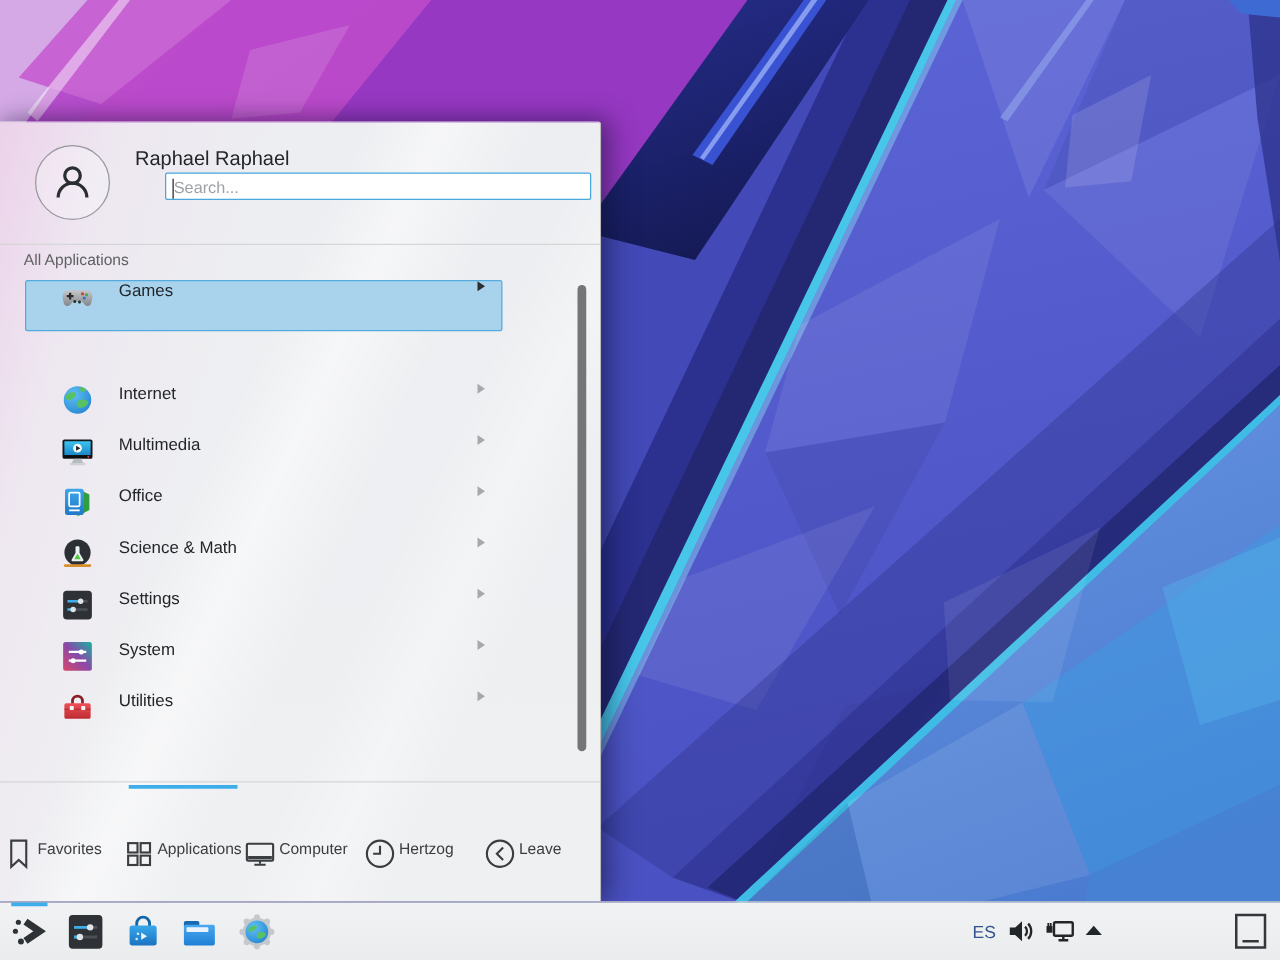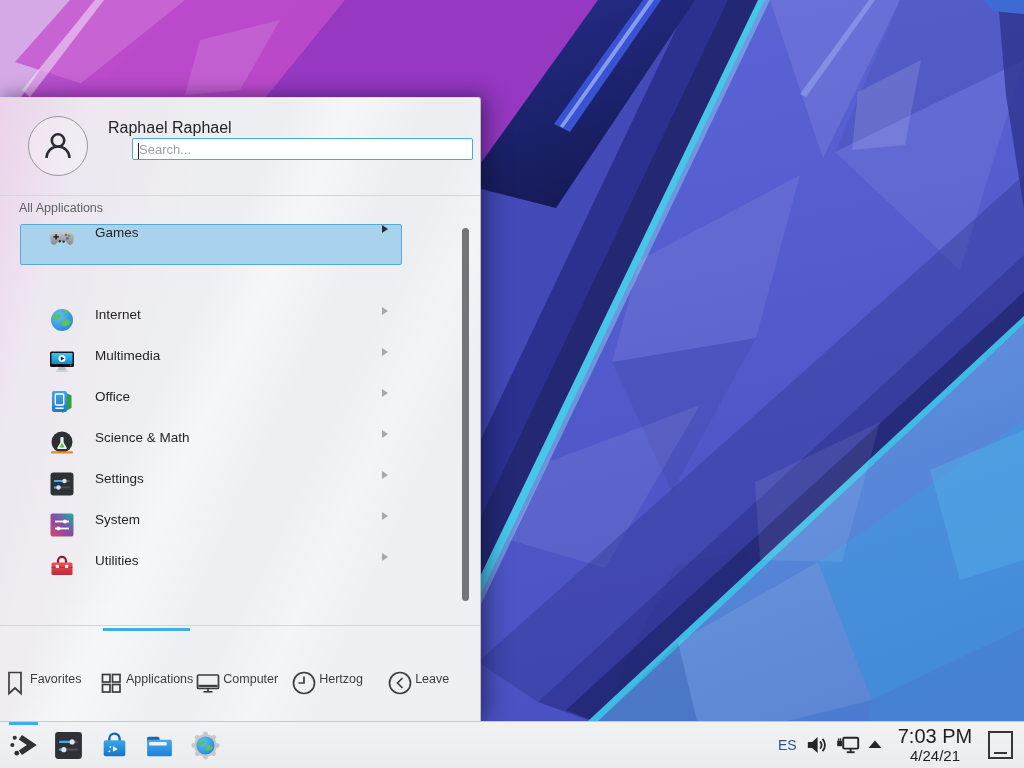--- a/index.html
+++ b/index.html
@@ -419,21 +419,17 @@
       <line x1="9" y1="15" x2="15.5" y2="15" stroke="#232629" stroke-width="1.6"></line>
       <rect x="1" y="5.5" width="4" height="4.5" fill="#232629"></rect>
       <line x1="2.2" y1="3.5" x2="2.2" y2="5.5" stroke="#232629" stroke-width="1.2"></line>
       <line x1="3.8" y1="3.5" x2="3.8" y2="5.5" stroke="#232629" stroke-width="1.2"></line>
     </svg>
 
     <svg class="tray-icon" style="left:867px; top:17px" width="16" height="10" viewBox="0 0 16 10">
       <path d="M1.5 9 L8 1.5 L14.5 9 z" fill="#232629"></path>
     </svg>
 
-    <div class="clock">
-      <div class="clock-time">7:03 PM</div>
-      <div class="clock-date">4/24/21</div>
-    </div>
 
     <div class="show-desktop"></div>
   </div>
 
 </div>
 
 </body></html>

